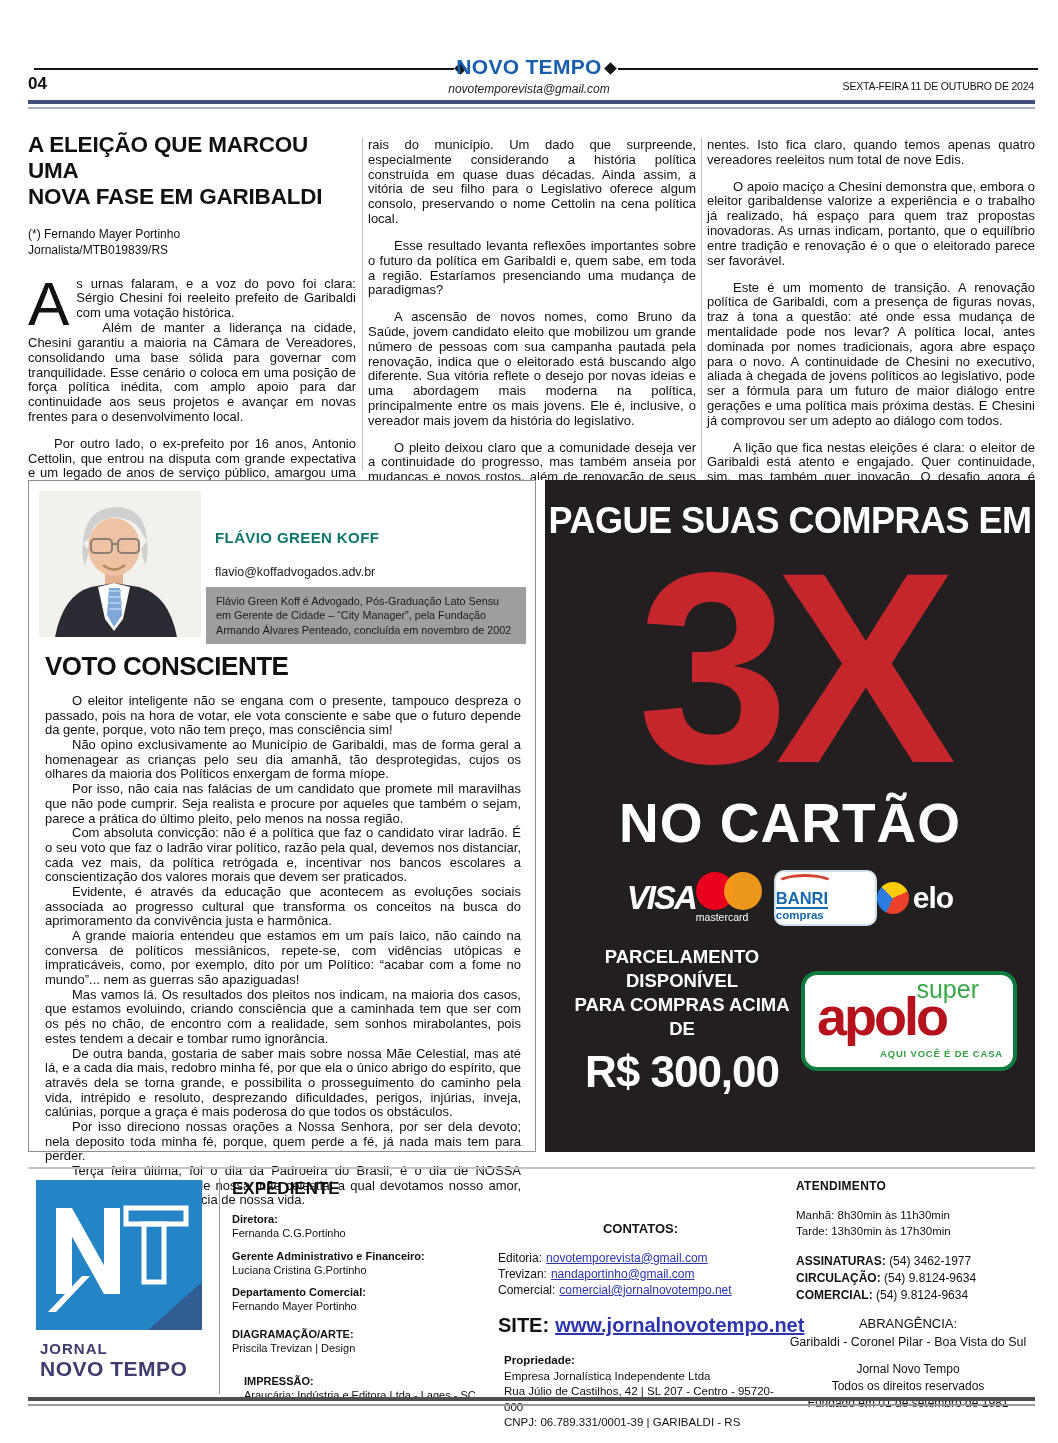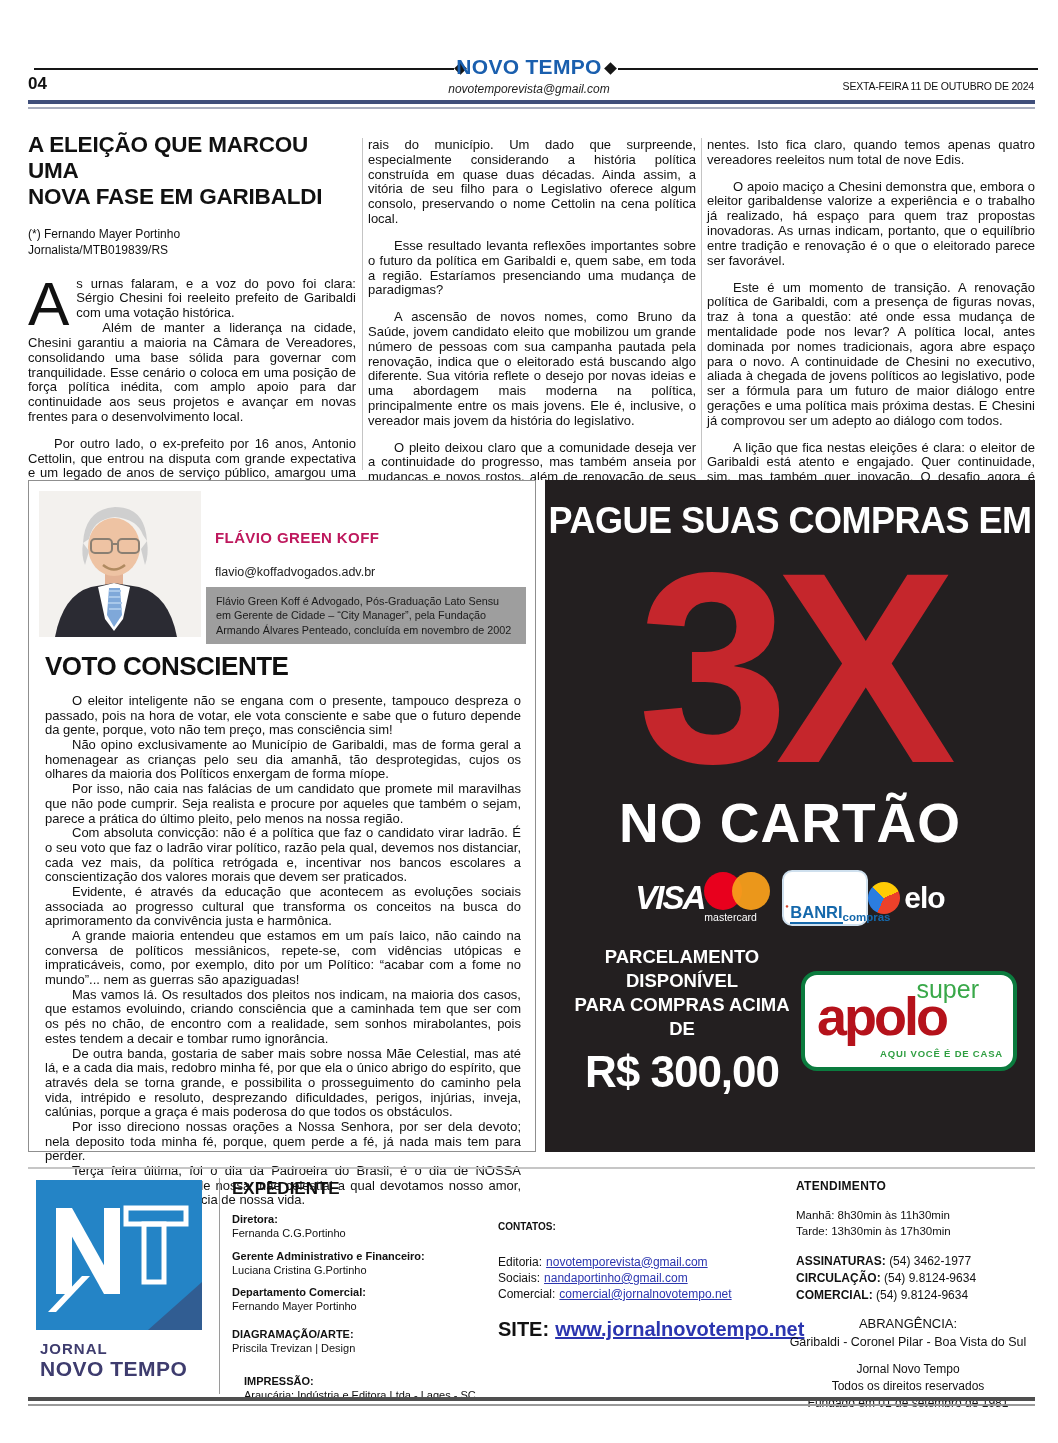--- a/index.html
+++ b/index.html
@@ -29,43 +29,43 @@
   .a-title{font-size:22.5px;line-height:1.16;font-weight:bold;letter-spacing:-.2px;margin:0 0 16px;}
   .a-byline{font-size:12px;line-height:1.35;margin:0 0 18px;}
   .article p{font-size:13px;line-height:1.14;text-align:justify;margin:0 0 12px;text-indent:26px;}
   .p-dropcap{text-indent:0 !important;margin-bottom:0 !important;}
   .dropcap{float:left;font-size:62px;line-height:50px;padding:2px 7px 0 0;font-weight:400;}
 
   
   .koff-box{position:absolute;left:28px;top:480px;width:508px;height:672px;border:1px solid #8f8f8f;
             background:#fff;box-sizing:border-box;}
   .photo{position:absolute;left:10px;top:10px;width:162px;height:146px;}
-  .koff-name{position:absolute;left:186px;top:48px;font-size:15px;font-weight:bold;letter-spacing:.4px;color:#be185d;}
+  .koff-name{position:absolute;left:186px;top:48px;font-size:15px;font-weight:bold;letter-spacing:.4px;color:#0f766e;}
   .koff-email{position:absolute;left:186px;top:84px;font-size:12.5px;color:#222;}
   .koff-bio{position:absolute;left:177px;top:106px;width:300px;background:#9e9e9e;color:#1b1b1b;
             font-size:10.8px;line-height:1.32;padding:7px 10px;text-align:left;}
   .voto-body{position:absolute;left:16px;right:14px;top:170px;}
   .voto-title{font-size:26px;font-weight:bold;letter-spacing:-.5px;margin:0 0 12px;}
   .voto-body p{margin:0;text-indent:27px;text-align:justify;font-size:13px;line-height:1.13;}
 
   
   .ad{position:absolute;left:545px;top:480px;width:490px;height:672px;background:#231f20;color:#fff;
       text-align:center;overflow:hidden;}
   .ad-headline{margin-top:20px;font-size:36px;font-weight:bold;letter-spacing:-.5px;}
   .ad-big{font-size:272px;font-weight:bold;color:#c5262c;line-height:.93;letter-spacing:-14px;margin-top:0;}
   .ad-sub{font-size:55px;font-weight:bold;letter-spacing:1px;margin-top:-4px;}
   .cards{display:flex;justify-content:center;align-items:center;margin-top:12px;height:62px;}
   .visa{font-size:33px;font-weight:bold;font-style:italic;letter-spacing:-2px;}
   .mc{width:78px;display:flex;flex-direction:column;align-items:flex-start;}
   .mc-circles{position:relative;width:66px;height:38px;}
   .mc-c1{position:absolute;left:0;top:0;width:38px;height:38px;border-radius:50%;background:#e8001d;}
   .mc-c2{position:absolute;left:28px;top:0;width:38px;height:38px;border-radius:50%;background:#f79e1b;opacity:.95;}
   .mc-text{font-size:10.5px;margin-top:1px;color:#fff;}
-  .banri{width:86px;height:56px;background:#fff;border-radius:10px;border:2px solid #cfe0ee;
-         box-sizing:border-box;display:flex;flex-direction:row;align-items:flex-end;}
+  .banri{width:103px;height:56px;background:#fff;border-radius:10px;border:2px solid #cfe0ee;
+         box-sizing:border-box;display:flex;flex-direction:column;align-items:flex-start;}
   .banri-arc{width:52px;height:13px;border:3px solid transparent;border-top:3px solid #d2452e;
              border-radius:50%;margin-top:2px;}
   .banri-t1{font-size:16.5px;font-weight:bold;color:#1568ab;line-height:1;border-bottom:2px solid #1568ab;
             padding-bottom:1px;margin-top:-3px;}
   .banri-t2{font-size:11.5px;font-weight:bold;color:#1568ab;line-height:1.1;}
   .elo{display:flex;align-items:center;gap:4px;}
   .elo-ball{width:32px;height:32px;border-radius:50%;
             background:conic-gradient(from -45deg,#ffcb05 0 110deg,#ec412a 110deg 250deg,#2b7de0 250deg 360deg);}
   .elo-text{font-size:30px;font-weight:bold;letter-spacing:-1px;}
   .ad-bottom{display:flex;align-items:center;justify-content:space-between;padding:0 18px;margin-top:16px;}
@@ -86,21 +86,21 @@
   .flogo-jornal{font-size:15px;font-weight:bold;color:#3e3c6e;margin:6px 0 0 4px;letter-spacing:1px;}
   .flogo-name{font-size:21px;font-weight:bold;color:#3e3c6e;margin-left:4px;letter-spacing:.5px;}
   .fdiv{position:absolute;left:219px;top:1178px;width:1px;height:216px;background:#9a9a9a;}
   .exped{position:absolute;left:232px;top:1178px;width:250px;font-size:11px;line-height:1.25;}
   .exped-title{font-size:17px;font-weight:bold;margin:0 0 14px;}
   .role{margin-bottom:9px;}
   .role b{display:block;}
   .role-diag{margin-top:14px;}
   .role-imp{margin-top:20px;margin-left:12px;}
   .fmid{position:absolute;left:498px;top:1220px;width:285px;font-size:12px;line-height:1.35;}
-  .fmid-title{font-weight:bold;font-size:10px;margin-bottom:20px;}
+  .fmid-title{font-weight:bold;font-size:13px;margin-bottom:12px;text-align:center;}
   .flink{color:#2b35af;text-decoration:underline;cursor:pointer;margin-left:4px;}
   .site-line{margin-top:14px;}
   .site-label{font-size:20px;font-weight:bold;}
   .site-link{font-size:20px;font-weight:bold;color:#2b35af;text-decoration:underline;cursor:pointer;margin-left:6px;}
   .prop{margin-top:14px;margin-left:6px;font-size:11.5px;line-height:1.35;}
   .prop b{display:block;}
   .fright{position:absolute;left:782px;top:1178px;width:252px;font-size:11.5px;line-height:1.4;}
   .fr-pad{padding-left:14px;}
   .fr-title{font-weight:bold;font-size:12px;letter-spacing:.3px;margin-bottom:12px;}
   .phones{margin-top:14px;font-size:12px;}
@@ -276,27 +276,33 @@
       <span>Araucária: Indústria e Editora Ltda - Lages - SC</span>
     </div>
   </div>
 
   <div class="fmid">
     <div class="fmid-title">CONTATOS:</div>
     <div>
       <span>Editoria:</span><a class="flink">novotemporevista@gmail.com</a>
     </div>
     <div>
-      <span>Sociais:</span><a class="flink">nandaportinho@gmail.com</a>
+      <span>Trevizan:</span><a class="flink">nandaportinho@gmail.com</a>
     </div>
     <div>
       <span>Comercial:</span><a class="flink">comercial@jornalnovotempo.net</a>
     </div>
     <div class="site-line">
       <span class="site-label">SITE:</span><a class="site-link">www.jornalnovotempo.net</a>
+    </div>
+    <div class="prop">
+      <b>Propriedade:</b>
+      <span>Empresa Jornalística Independente Ltda</span><br>
+      <span>Rua Júlio de Castilhos, 42 | SL 207 - Centro - 95720-000</span><br>
+      <span>CNPJ: 06.789.331/0001-39 | GARIBALDI - RS</span>
     </div>
   </div>
 
   <div class="fright">
     <div class="fr-pad">
       <div class="fr-title">ATENDIMENTO</div>
       <div>Manhã: 8h30min às 11h30min</div>
       <div>Tarde: 13h30min às 17h30min</div>
       <div class="phones">
         <div><b>ASSINATURAS:</b> <span>(54)  3462-1977</span></div>

